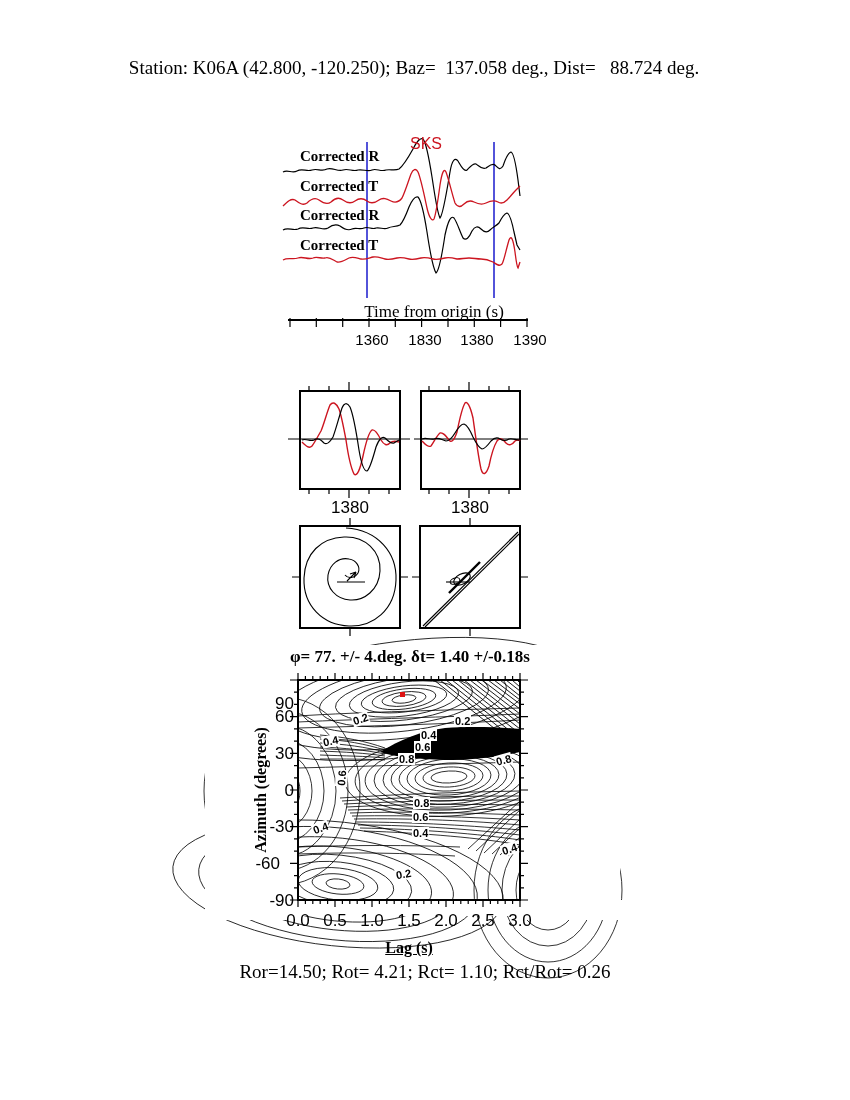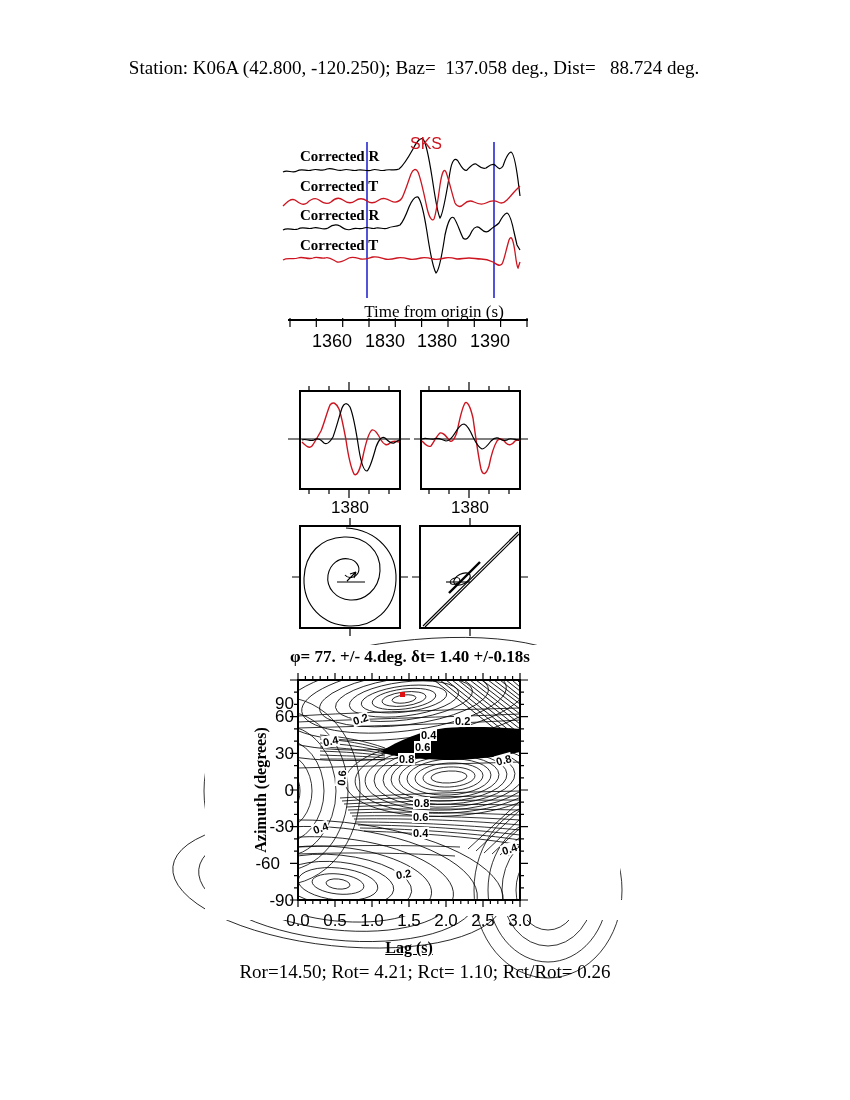--- a/index.html
+++ b/index.html
@@ -7,21 +7,21 @@
         font-family:"Liberation Sans",sans-serif;color:#000;}
   .abs{position:absolute;white-space:pre;}
   .sans{font-family:Liberation Serif, serif;}
   .serifb{font-family:"Liberation Serif",serif;font-weight:bold;}
   .ctr{text-align:center;}
   .t1{left:0;top:57px;width:828px;font-size:19px;}
   .t2{left:0;top:94px;width:850px;font-size:20px;}
   .sks{left:404px;top:135px;width:44px;font-size:16px;font-weight:400;color:#cc1520;}
   .trlab{left:300px;font-size:15px;}
   .axlab{left:0;top:302px;width:868px;font-size:17px;}
-  .tick{font-size:18px;width:50px;}
+  .tick{font-size:15px;width:50px;margin-left:40px;}
   .z1380{top:498px;width:80px;font-size:17px;}
   .ctitle{left:0;top:647px;width:820px;font-size:17px;}
   .ylab{width:60px;text-align:right;font-size:17px;}
   .azlab{left:162px;top:780px;width:200px;height:20px;font-size:16px;
          transform:rotate(-90deg);text-align:center;}
   .xlab{width:40px;text-align:center;font-size:17px;top:911px;}
   .laglab{left:359px;top:939px;width:100px;font-size:16px;text-align:center;text-decoration:underline;}
   .bottom{left:0;top:961px;width:850px;font-size:19px;}
   .clab{position:absolute;font-size:11px;font-weight:bold;background:#fff;
         padding:0 1px;line-height:12px;font-family:"Liberation Sans",sans-serif;}

